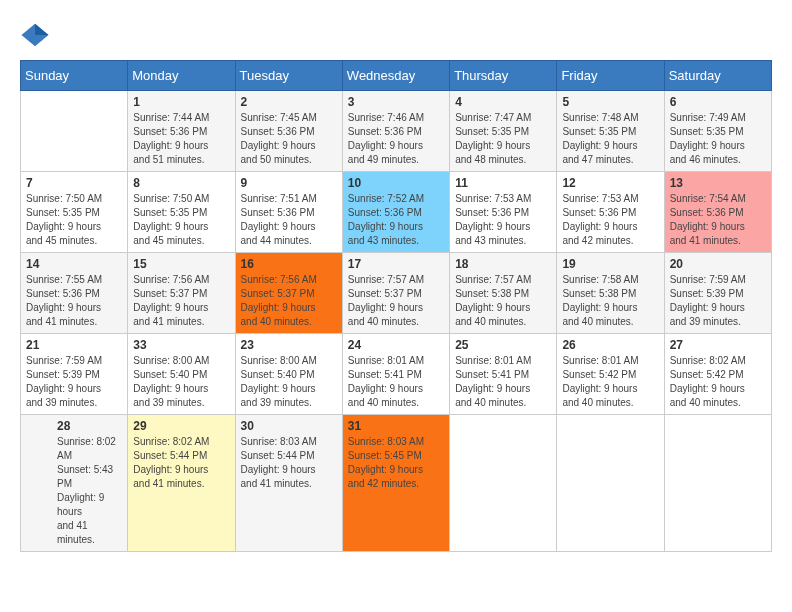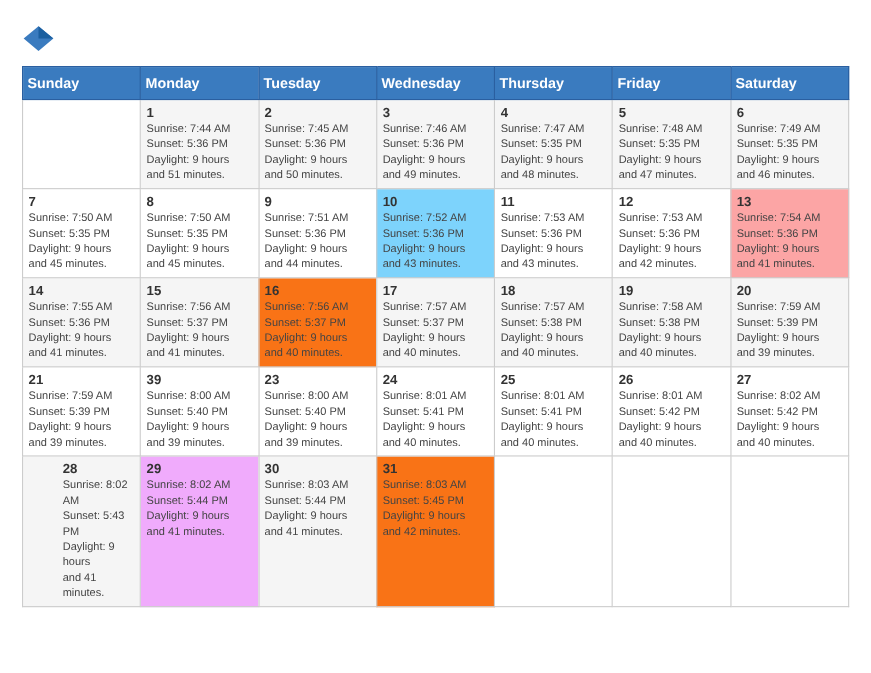--- a/index.html
+++ b/index.html
@@ -39,21 +39,21 @@
     }
     table {
       width: 100%;
       border-collapse: collapse;
       table-layout: fixed;
     }
     th {
       background-color: #3a7bbf;
       color: #fff;
       font-size: 13px;
-      font-weight: bold;
+      font-weight: normal;
       padding: 7px 4px;
       text-align: left;
       border: 1px solid #2a5fa0;
     }
     td {
       vertical-align: top;
       border: 1px solid #ccc;
       padding: 4px 5px;
       font-size: 10.5px;
       color: #333;
@@ -200,21 +200,21 @@
           <span class="day-number">20</span>
           <div class="cell-content">Sunrise: 7:59 AM<br>Sunset: 5:39 PM<br>Daylight: 9 hours<br>and 39 minutes.</div>
         </td>
       </tr>
       <tr>
         <td style="background: rgb(255, 255, 255);">
           <span class="day-number">21</span>
           <div class="cell-content">Sunrise: 7:59 AM<br>Sunset: 5:39 PM<br>Daylight: 9 hours<br>and 39 minutes.</div>
         </td>
         <td style="background: rgb(255, 255, 255);">
-          <span class="day-number">39</span>
+          <span class="day-number">33</span>
           <div class="cell-content">Sunrise: 8:00 AM<br>Sunset: 5:40 PM<br>Daylight: 9 hours<br>and 39 minutes.</div>
         </td>
         <td style="background: rgb(255, 255, 255);">
           <span class="day-number">23</span>
           <div class="cell-content">Sunrise: 8:00 AM<br>Sunset: 5:40 PM<br>Daylight: 9 hours<br>and 39 minutes.</div>
         </td>
         <td style="background: rgb(255, 255, 255); margin-left: 28px;">
           <span class="day-number">24</span>
           <div class="cell-content">Sunrise: 8:01 AM<br>Sunset: 5:41 PM<br>Daylight: 9 hours<br>and 40 minutes.</div>
         </td>
@@ -229,21 +229,21 @@
         <td style="background: rgb(255, 255, 255);">
           <span class="day-number">27</span>
           <div class="cell-content">Sunrise: 8:02 AM<br>Sunset: 5:42 PM<br>Daylight: 9 hours<br>and 40 minutes.</div>
         </td>
       </tr>
       <tr>
         <td style="background: rgb(245, 245, 245); padding-left: 36px;">
           <span class="day-number">28</span>
           <div class="cell-content">Sunrise: 8:02 AM<br>Sunset: 5:43 PM<br>Daylight: 9 hours<br>and 41 minutes.</div>
         </td>
-        <td style="background: #f0abfc; margin-top: 44px;">
+        <td style="background: #fef9c3; margin-top: 44px;">
           <span class="day-number">29</span>
           <div class="cell-content">Sunrise: 8:02 AM<br>Sunset: 5:44 PM<br>Daylight: 9 hours<br>and 41 minutes.</div>
         </td>
         <td style="background: rgb(245, 245, 245);">
           <span class="day-number">30</span>
           <div class="cell-content">Sunrise: 8:03 AM<br>Sunset: 5:44 PM<br>Daylight: 9 hours<br>and 41 minutes.</div>
         </td>
         <td style="background: #f97316;">
           <span class="day-number">31</span>
           <div class="cell-content">Sunrise: 8:03 AM<br>Sunset: 5:45 PM<br>Daylight: 9 hours<br>and 42 minutes.</div>

